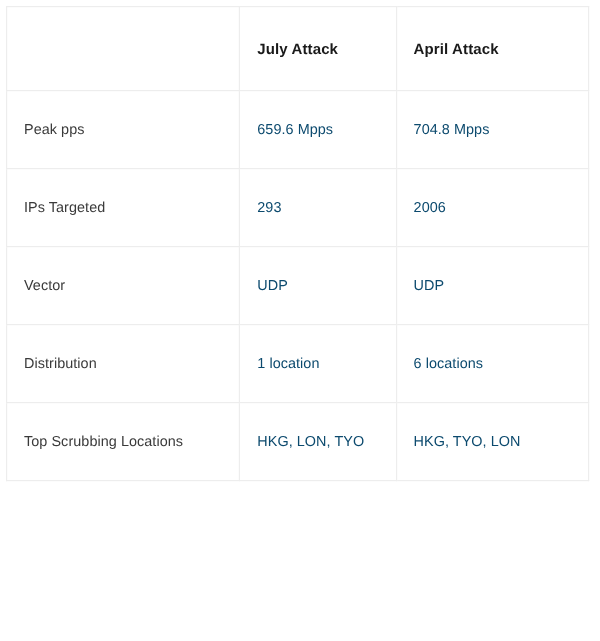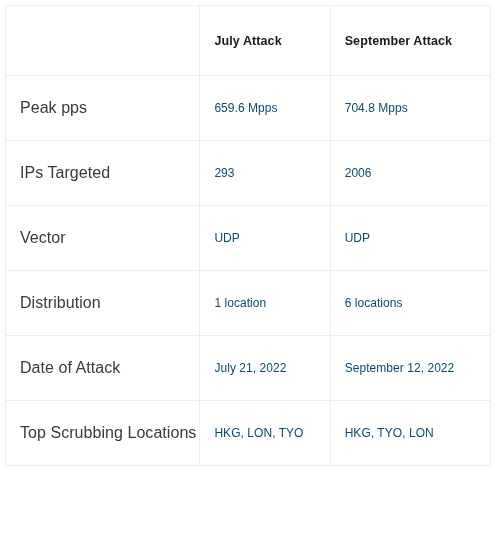--- a/index.html
+++ b/index.html
@@ -56,21 +56,21 @@
     height: 70px;
     font-size: 12.5px;
     font-weight: bold;
     color: #1a1a1a;
     letter-spacing: 0.1px;
   }
   table.comparison thead th.blank-head {
     font-weight: normal;
   }
   table.comparison tbody th.row-label {
-    font-size: 16px;
+    font-size: 12px;
     font-weight: normal;
     color: #3a3a3a;
     letter-spacing: 0.05px;
   }
   table.comparison tbody td.cell-value {
     font-size: 12px;
     font-weight: normal;
     color: #0c4a6e;
     letter-spacing: 0.05px;
   }
@@ -83,21 +83,21 @@
     <table class="comparison">
       <colgroup>
         <col class="c-label">
         <col class="c-july">
         <col class="c-sept">
       </colgroup>
       <thead>
         <tr>
           <th class="blank-head" scope="col"></th>
           <th scope="col">July Attack</th>
-          <th scope="col">September Attack</th>
+          <th scope="col">April Attack</th>
         </tr>
       </thead>
       <tbody>
         <tr>
           <th class="row-label" scope="row">Peak pps</th>
           <td class="cell-value">659.6 Mpps</td>
           <td class="cell-value">704.8 Mpps</td>
         </tr>
         <tr>
           <th class="row-label" scope="row">IPs Targeted</th>
@@ -108,25 +108,20 @@
           <th class="row-label" scope="row">Vector</th>
           <td class="cell-value">UDP</td>
           <td class="cell-value">UDP</td>
         </tr>
         <tr>
           <th class="row-label" scope="row">Distribution</th>
           <td class="cell-value">1 location</td>
           <td class="cell-value">6 locations</td>
         </tr>
         <tr>
-          <th class="row-label" scope="row">Date of Attack</th>
-          <td class="cell-value">July 21, 2022</td>
-          <td class="cell-value">September 12, 2022</td>
-        </tr>
-        <tr>
           <th class="row-label" scope="row">Top Scrubbing Locations</th>
           <td class="cell-value">HKG, LON, TYO</td>
           <td class="cell-value">HKG, TYO, LON</td>
         </tr>
       </tbody>
     </table>
   </div>
 </div>
 
 </body></html>

